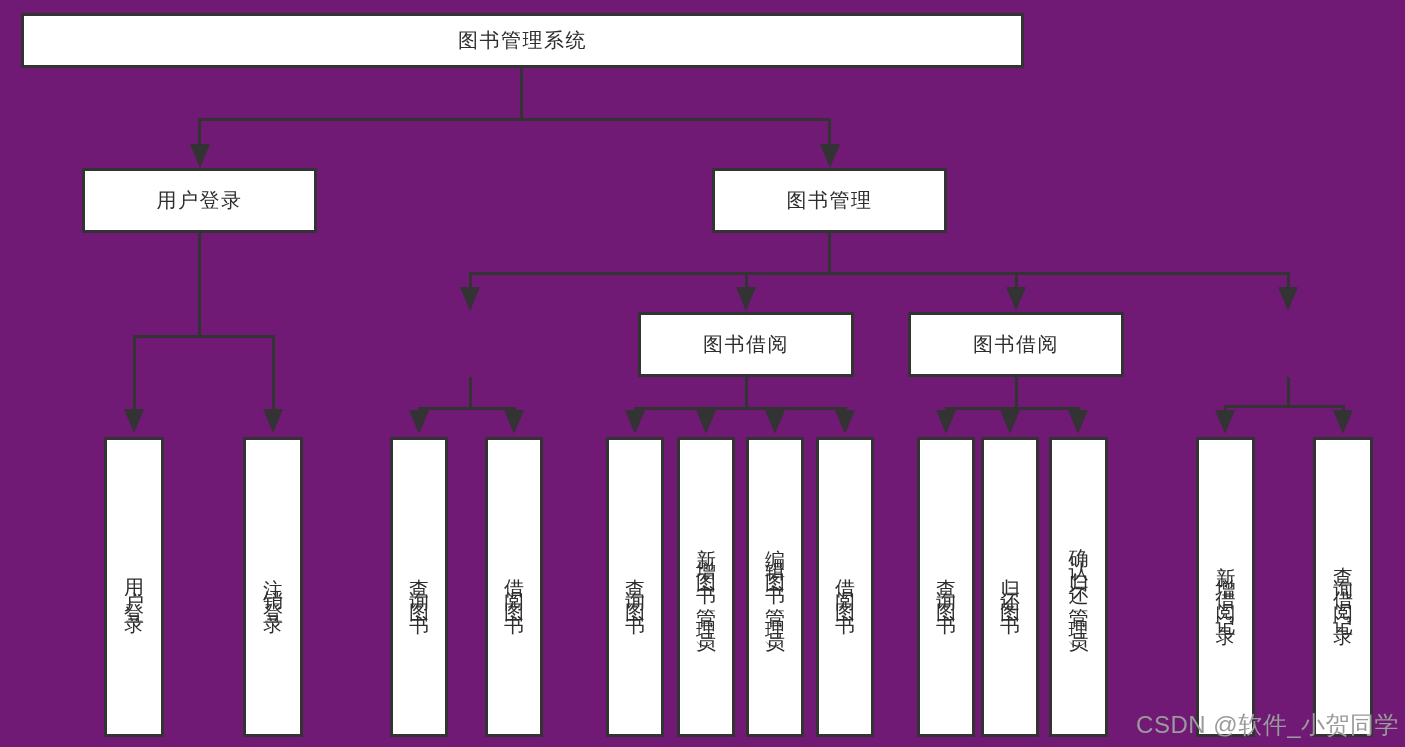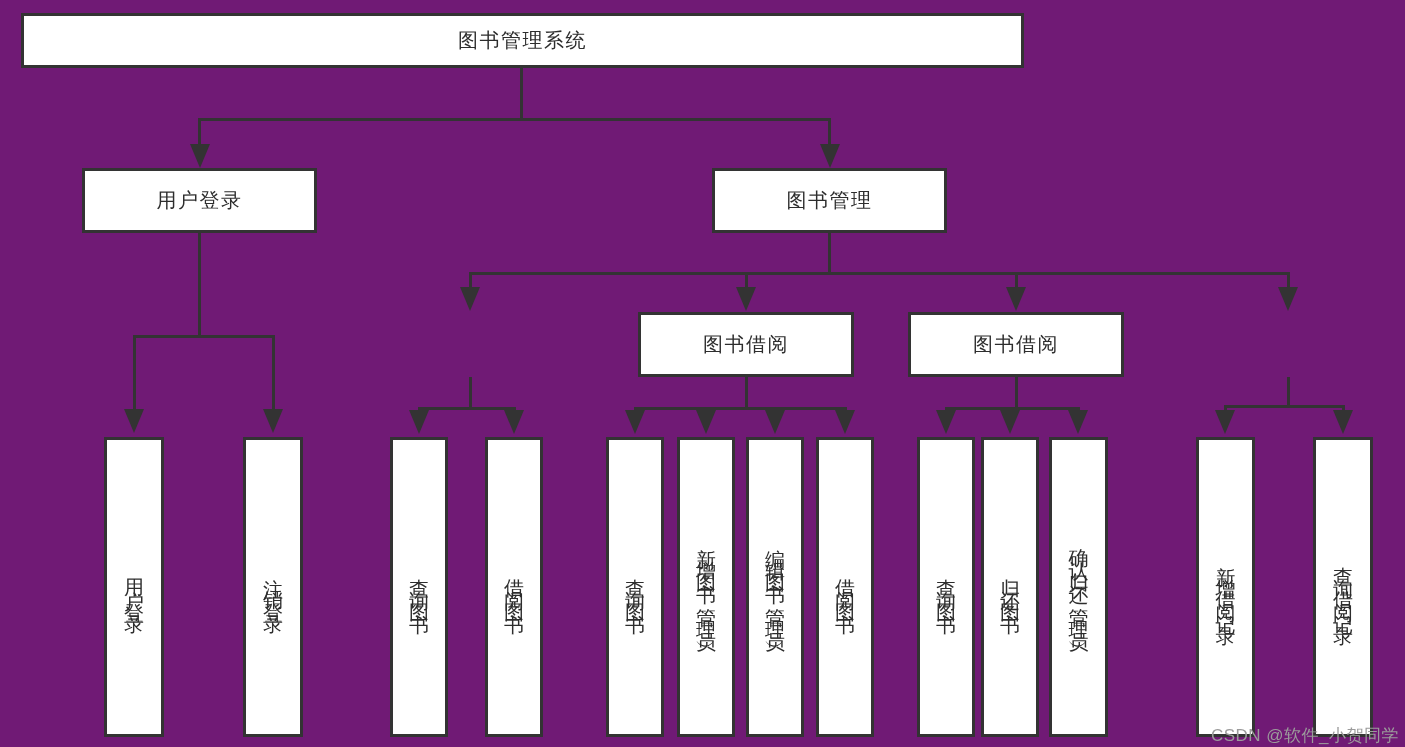--- a/index.html
+++ b/index.html
@@ -17,21 +17,21 @@
     writing-mode:vertical-lr; text-orientation:mixed;
     font-size:20px; line-height:1.05; letter-spacing:12px;
   }
   .cline { position:absolute; background:#333333; }
   .ahead {
     position:absolute; width:0; height:0;
     border-left:10px solid transparent; border-right:10px solid transparent;
     border-top:24px solid #333333;
   }
   .watermark {
-    position:absolute; right:6px; bottom:0; font-size:17px;
+    position:absolute; right:6px; bottom:6px; font-size:24px;
     color:#9b9b9b; letter-spacing:0.5px; white-space:nowrap;margin-left:16px;
   }
 </style>
 </head>
 <body>
 
 <div class="canvas">
 
   <div class="node" style="left:21px; top:13px; width:1003px; height:55px;">图书管理系统</div>
 

